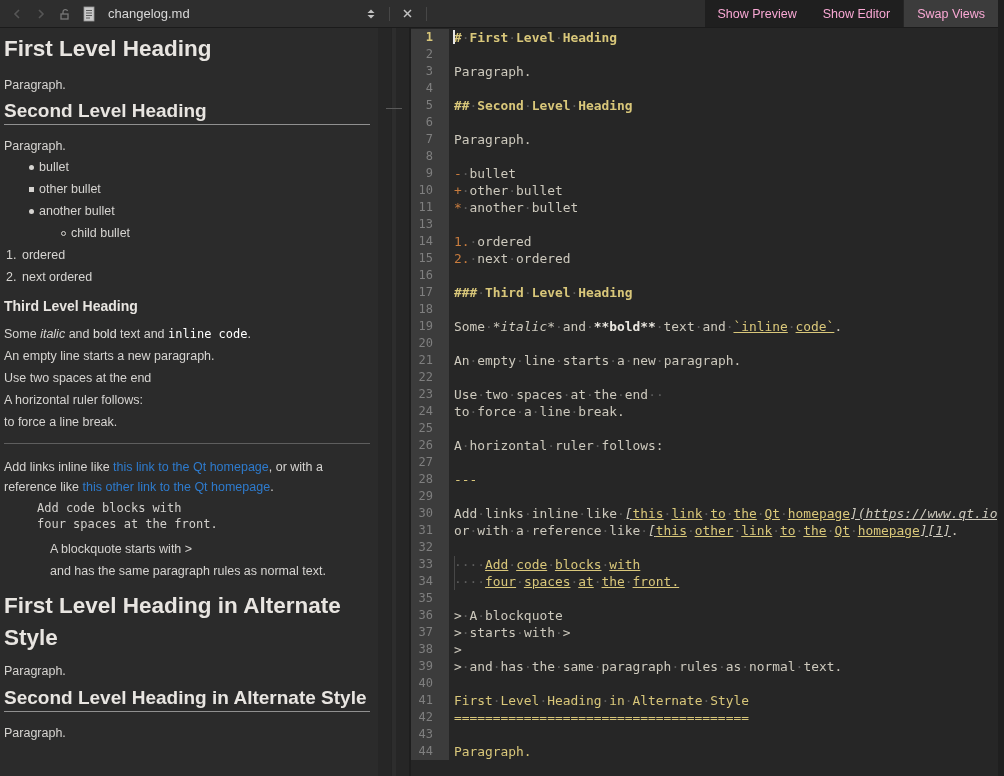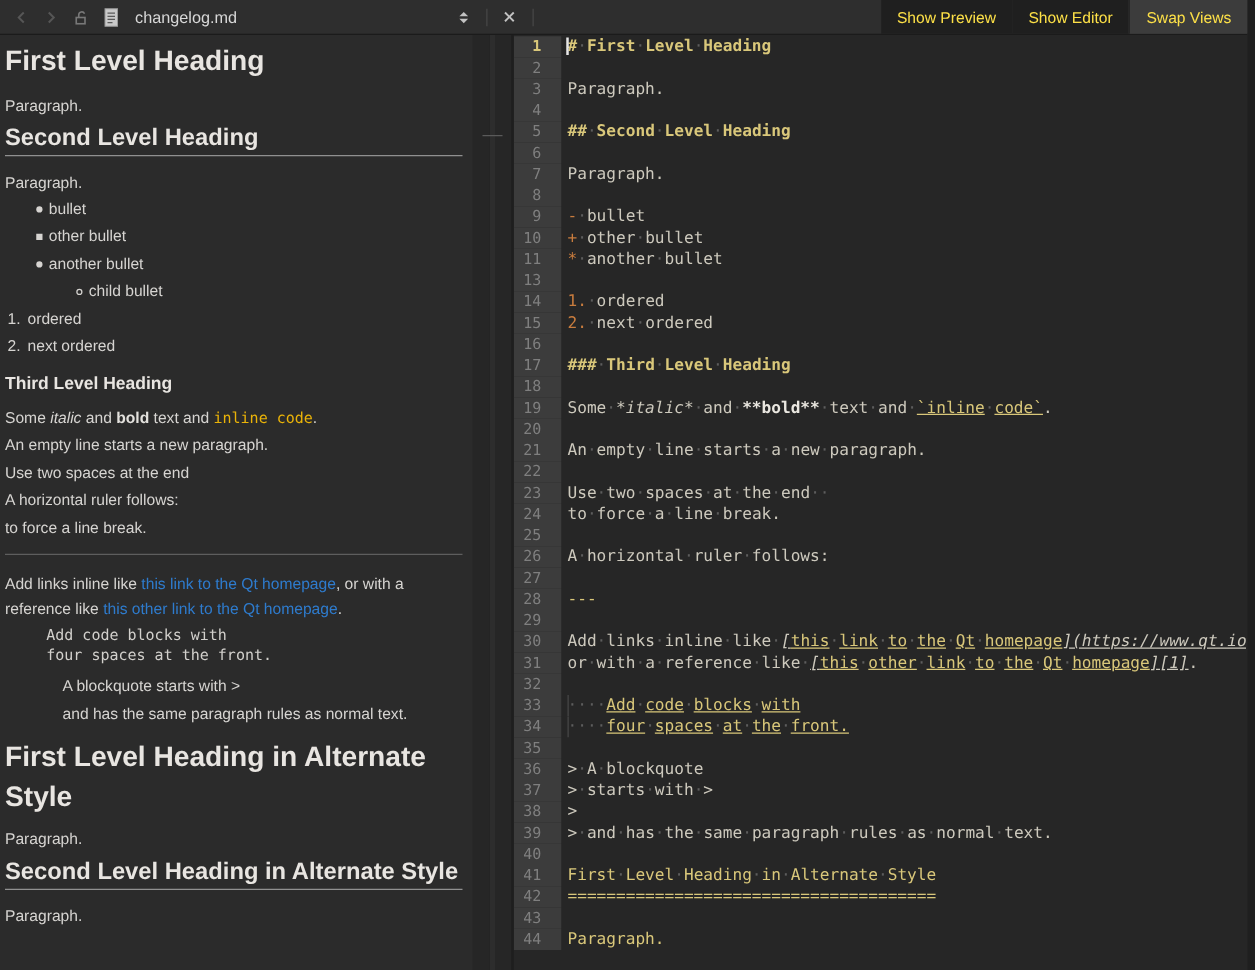--- a/index.html
+++ b/index.html
@@ -14,21 +14,21 @@
 
   
   .topbar{height:28px;flex:0 0 28px;background:var(--topbar-bg);border-bottom:1px solid #1b1b1b;
           display:flex;align-items:stretch;justify-content:space-between;}
   .tb-left{display:flex;align-items:center;padding-left:8px;gap:6px;}
   .tb-icon{display:inline-flex;align-items:center;justify-content:center;width:18px;height:18px;}
   .tb-filename{color:#d8d8d8;font-size:13px;margin:0 6px 0 4px;}
   .tb-sep{width:1px;height:14px;background:#474747;margin:0 3px;}
   .tb-right{display:flex;align-items:stretch;}
   .tb-btn{border:none;cursor:pointer;font-family:"Liberation Sans",sans-serif;
-          font-size:12.5px;color:#fde047;padding:0 13px;background:transparent;}
+          font-size:12.5px;color:#f9a8d4;padding:0 13px;background:transparent;}
   .tb-btn.pressed{background:#1f1f1f;}
   .tb-btn.normal{background:#3c3c3c;border-left:1px solid #262626;}
 
   
   .main{flex:1;display:flex;min-height:0;gap:13px;}
   .splitter{flex:0 0 5px;background:#2d2d2d;border-left:1px solid #242424;position:relative;cursor:col-resize;}
   .splitter .handle{position:absolute;top:80px;left:-6px;width:16px;height:1px;background:#5a5a5a;}
 
   
   .preview{flex:0 0 378px;background:var(--preview-bg);color:var(--pv-text);overflow:hidden;
@@ -47,22 +47,22 @@
   .pv-ul .pv-ul{padding-left:32px;margin-top:9px;}
   .bullet-marker{display:inline-block;width:5px;height:5px;margin-right:5px;vertical-align:1px;background:#d6d4d1;}
   .bullet-marker.disc{border-radius:50%;}
   .bullet-marker.square{border-radius:0;}
   .bullet-marker.circle{background:transparent;border:1px solid #d6d4d1;border-radius:50%;}
   .pv-ol{margin-top:9px;padding-left:2px;list-style:none;}
   .pv-ol li{display:flex;line-height:13px;}
   .pv-ol li + li{margin-top:9px;}
   .pv-ol .num{width:16px;flex:0 0 16px;}
   .pv-em{font-style:italic;}
-  .pv-strong{font-weight:700;color:#e3e1dd;}
-  .pv-code{font-family:"DejaVu Sans Mono",monospace;font-size:12px;color:#eab308;}
+  .pv-strong{font-weight:400;color:#e3e1dd;}
+  .pv-code{font-family:"DejaVu Sans Mono",monospace;font-size:12px;color:#ffffff;}
   .pv-hr{border:none;border-top:1px solid #5e5e5e;margin-top:14px;}
   .pv-links{margin-top:13px;line-height:20px;}
   .pv-link{color:var(--link-blue);cursor:pointer;}
   .pv-pre{margin:3px 0 0 33px;font-family:"DejaVu Sans Mono",monospace;font-size:12px;
           line-height:16px;color:#d2d0cc;white-space:pre;}
   .pv-bq{margin:10px 0 0 46px;}
   .pv-bq p{line-height:14px;}
   .pv-bq p + p{margin-top:8px;}
 
   

